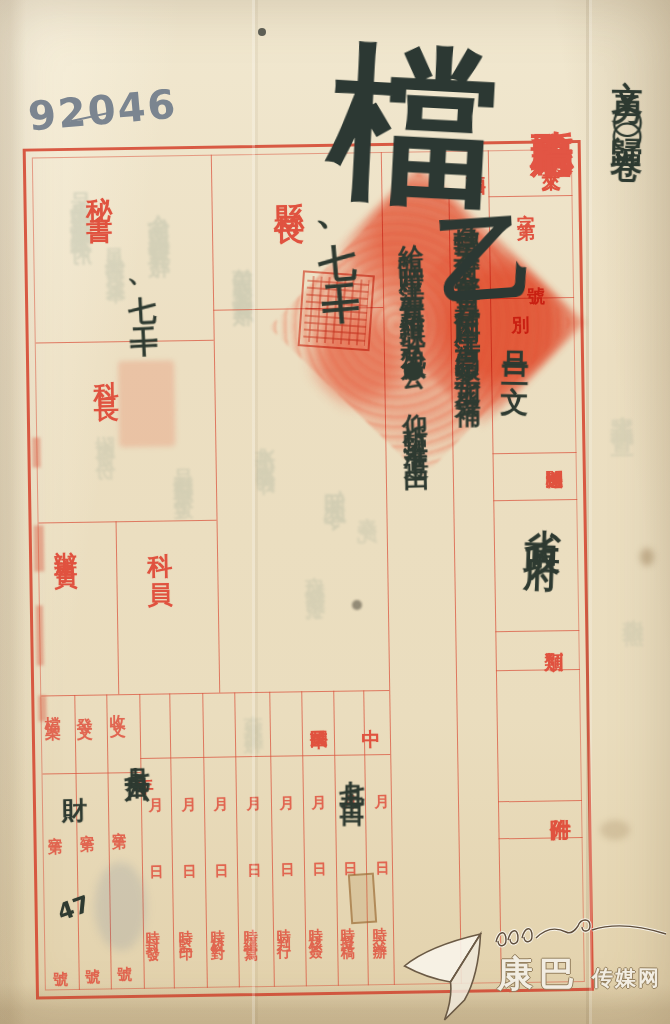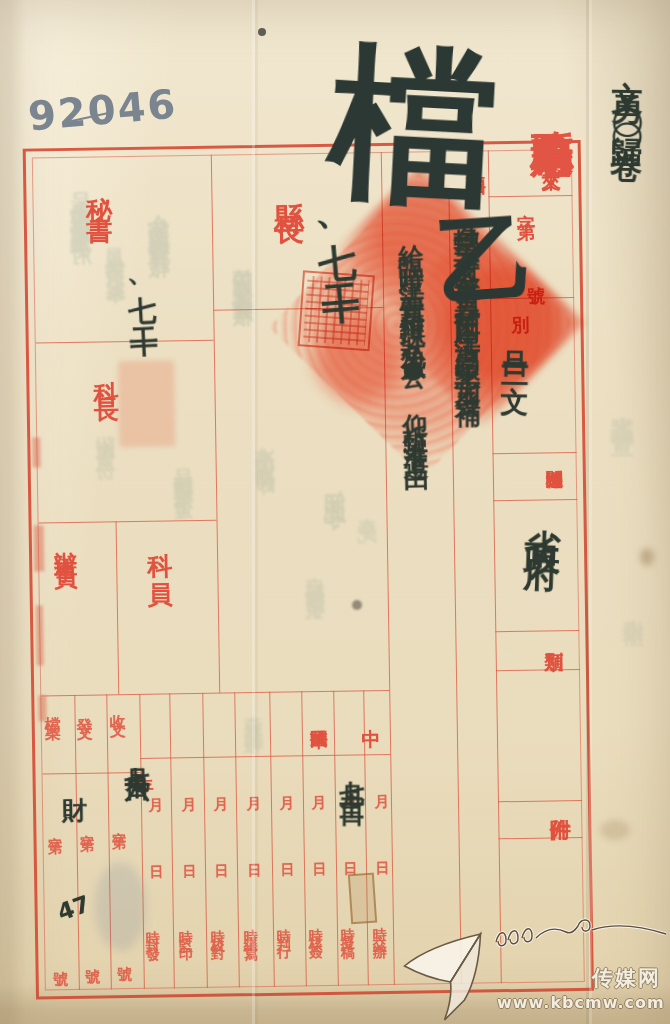--- a/index.html
+++ b/index.html
@@ -229,22 +229,22 @@
       <path d="M52 54 L82 6" stroke="#6b5a45" stroke-width="1.2" fill="none"></path>
     </svg>
     <svg width="180" height="38" style="position:absolute;left:492px;top:916px" viewBox="0 0 180 38">
       <path d="M4 26 c3 -12 10 -12 10 -2 c0 7 -8 8 -8 1 M16 24 c3 -12 10 -12 10 -2 c0 7 -8 8 -8 1
                M30 22 c3 -12 10 -12 10 -2 c0 7 -8 8 -8 1 M44 22 q14 -14 30 -6 q6 3 12 -6
                c3 -8 12 -8 12 0 c0 6 -8 7 -8 1 M100 14 q30 -10 74 4" fill="none" stroke="rgba(250,246,238,.9)" stroke-width="3.4"></path>
       <path d="M4 26 c3 -12 10 -12 10 -2 c0 7 -8 8 -8 1 M16 24 c3 -12 10 -12 10 -2 c0 7 -8 8 -8 1
                M30 22 c3 -12 10 -12 10 -2 c0 7 -8 8 -8 1 M44 22 q14 -14 30 -6 q6 3 12 -6
                c3 -8 12 -8 12 0 c0 6 -8 7 -8 1 M100 14 q30 -10 74 4" fill="none" stroke="#5f4e3c" stroke-width="1.4"></path>
     </svg>
+    <span class="wm-text" style="left:497px;top:950px;font-size:36px;letter-spacing:6px">康巴</span>
     <span class="wm-text" style="left:592px;top:964px;font-size:21px;letter-spacing:2px">传媒网</span>
-    <span class="wm-text" style="left:497px;top:993px;font-size:16px;letter-spacing:1px">www.kbcmw.com</span>
   </div>
 
   <div class="stain" style="left:640px;top:548px;width:14px;height:18px;background:rgba(140,110,70,.4)"></div>
   <div class="stain" style="left:258px;top:28px;width:8px;height:8px;background:rgba(45,50,45,.75);filter:blur(.5px)"></div>
   <div class="stain" style="left:600px;top:820px;width:30px;height:20px;background:rgba(150,125,85,.25)"></div>
   <div class="stain" style="left:352px;top:600px;width:10px;height:10px;background:rgba(60,55,45,.5);filter:blur(1px)"></div>
 
   <div id="texture"></div>
 </div>
 

